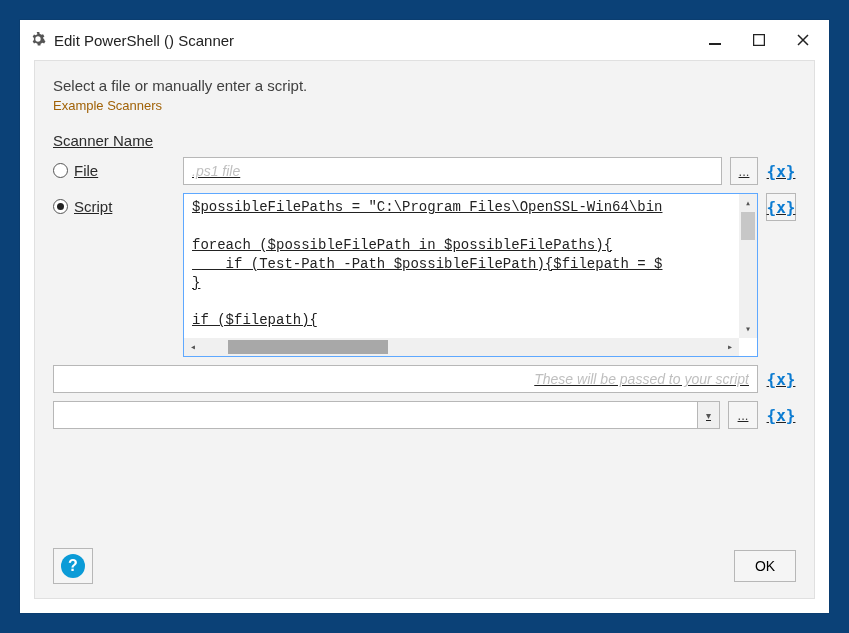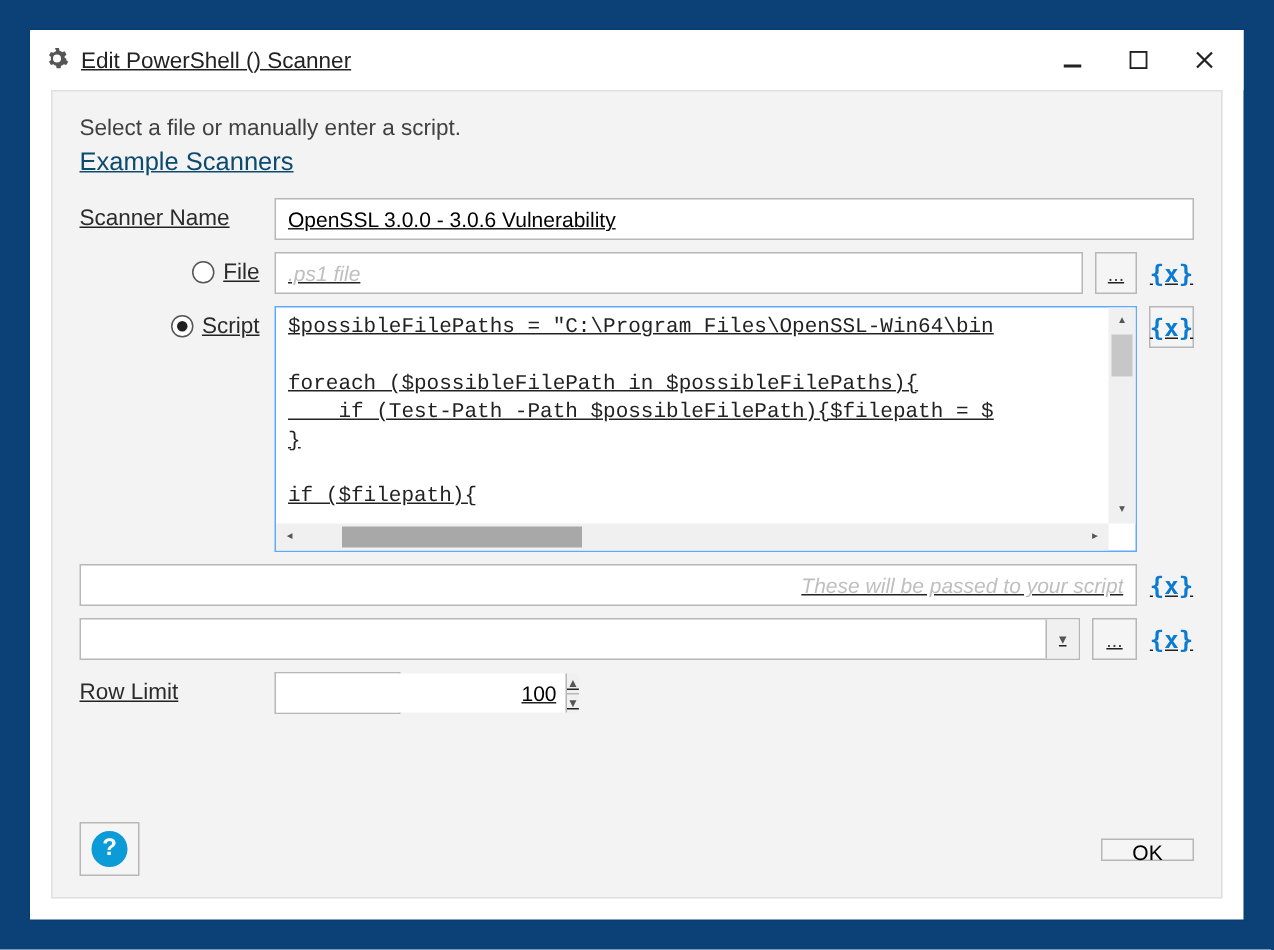--- a/index.html
+++ b/index.html
@@ -24,21 +24,21 @@
     flex-direction: column;
     box-shadow: 0 0 0 1px rgba(0,0,0,0.05);
   }
   .titlebar {
     display: flex;
     align-items: center;
     padding: 6px 4px 6px 10px;
     background: #fff;
   }
   .titlebar .title-icon { margin-right: 8px; }
-  .titlebar .title-text { font-size: 15px; text-decoration: underline; }
+  .titlebar .title-text { font-size: 15px; }
   .titlebar .spacer { flex: 1; }
   .titlebar .win-btn {
     width: 44px;
     height: 28px;
     display: flex;
     align-items: center;
     justify-content: center;
     font-size: 15px;
     cursor: pointer;
   }
@@ -46,42 +46,41 @@
     flex: 1;
     margin: 0 14px 14px 14px;
     background: #f3f3f3;
     border: 1px solid #e0e0e0;
     padding: 16px 18px 14px 18px;
     display: flex;
     flex-direction: column;
   }
   .instr { font-size: 15px; color: #404040; margin-bottom: 4px; }
   .link {
-    color: #0c4a6e;
-    text-decoration: underline;
+    color: #a16207;
     cursor: pointer;
-    font-size: 17px;
+    font-size: 13px;
     margin-bottom: 14px;
     display: inline-block;
   }
   .form { display: flex; flex-direction: column; gap: 8px; text-decoration: underline; }
   .row { display: flex; align-items: flex-start; gap: 10px; }
   .label-col { width: 120px; padding-top: 5px; font-size: 15px; color: #2b2b2b; }
   .ctl-col { flex: 1; display: flex; align-items: flex-start; gap: 8px; }
   input[type=text].tb {
     width: 100%;
     height: 28px;
     padding: 4px 8px;
     border: 1px solid #b7b7b7;
     background: #fff;
     font-size: 14px;
     font-family: inherit;
   }
   input[type=text].tb::placeholder { color: #bfbfbf; font-style: italic; }
-  .radio-wrap { display: flex; align-items: center; gap: 6px; justify-content: flex-end; }
+  .radio-wrap { display: flex; align-items: center; gap: 6px; }
   .radio {
     width: 15px; height: 15px;
     border: 1px solid #555; border-radius: 50%;
     display: inline-flex; align-items: center; justify-content: center;
     cursor: pointer; background: #fff;
   }
   .radio .dot { width: 7px; height: 7px; border-radius: 50%; background: #222; }
   .icon-btn {
     width: 30px; height: 28px;
     border: 1px solid #b7b7b7; background: #f5f5f5;
@@ -177,21 +176,21 @@
     display:flex; align-items:center; justify-content:center;
     cursor:pointer;
   }
   .help-btn .q {
     width: 24px; height:24px; border-radius:50%;
     background:#0b9bd7; color:#fff; font-weight:bold; font-size:16px;
     display:flex; align-items:center; justify-content:center;
   }
   .footer .spacer { flex:1; }
   .dlg-btn {
-    min-width: 62px; height: 15px;
+    min-width: 62px; height: 32px;
     border: 1px solid #b7b7b7; background:#f5f5f5;
     cursor:pointer; font-size:14px; padding: 0 12px;
     margin-left: 8px;
   }
   .gear-svg { width:16px; height:16px; }
 </style>
 </head>
 <body>
 
 <div class="window">
@@ -223,23 +222,20 @@
 
   <div class="client">
 
     <div class="instr">Select a file or manually enter a script.</div>
     <a class="link">Example Scanners</a>
 
     <div class="form">
 
       <div class="row">
         <div class="label-col">Scanner Name</div>
-        <div class="ctl-col">
-          <input type="text" class="tb" value="OpenSSL 3.0.0 - 3.0.6 Vulnerability" style="">
-        </div>
       </div>
 
       <div class="row">
         <div class="label-col">
           <span class="radio-wrap">
             <span class="radio"></span>
             <span>File</span>
           </span>
         </div>
         <div class="ctl-col">
@@ -297,32 +293,20 @@
         <div class="ctl-col">
           <div class="combo">
             <div class="combo-text"></div>
             <div class="combo-arrow">▾</div>
           </div>
           <button class="icon-btn">...</button>
           <button class="var-btn">{x}</button>
         </div>
       </div>
 
-      <div class="row">
-        <div class="label-col">Row Limit</div>
-        <div class="ctl-col">
-          <div class="spinner">
-            <input value="100" style="">
-            <div class="spin-btns">
-              <div class="spin-btn">▲</div>
-              <div class="spin-btn">▼</div>
-            </div>
-          </div>
-        </div>
-      </div>
 
     </div>
 
     <div class="footer">
       <div class="help-btn">
         <div class="q">?</div>
       </div>
       <span class="spacer"></span>
       <button class="dlg-btn">OK</button>
     </div>

